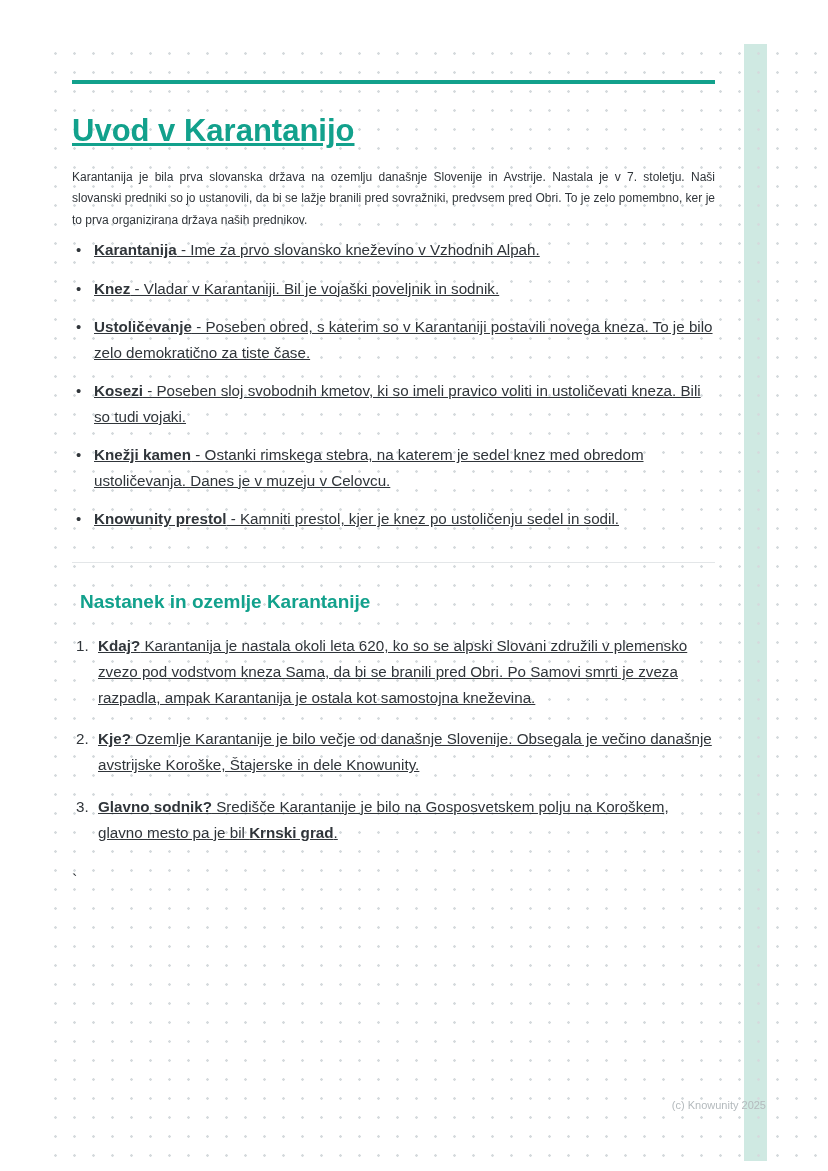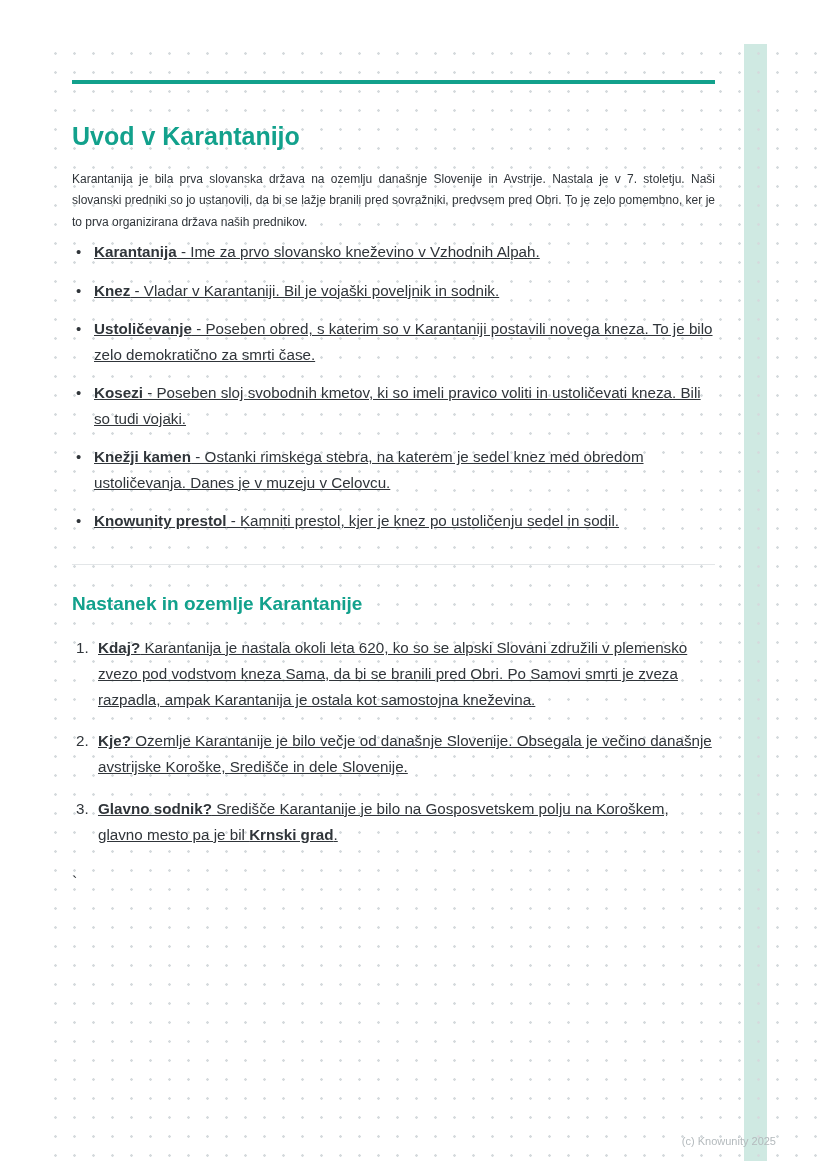--- a/index.html
+++ b/index.html
@@ -43,31 +43,33 @@
     line-height:1.1;
   }
   .title-rule{
     margin-top:22px;
     height:4px;
     background:var(--accent);
     width:100%;
   }
   h2{
     color:var(--accent);
-    font-size:25px;
+    font-size:31px;
     font-weight:700;
-    margin-top:38px;
+    margin-top:29px;
     margin-bottom:18px;
+    text-decoration:underline;
   }
   h3{
     color:var(--accent);
     font-size:19px;
     font-weight:700;
     margin-top:28px;
     margin-bottom:20px;
+    margin-left:8px;
   }
   p.justify{
     font-size:12px;
     line-height:1.78;
     text-align:justify;
     color:var(--text);
   }
   ul.terms{list-style:none;margin-top:6px;}
   ul.terms li{
     display:flex;
@@ -102,24 +104,23 @@
   }
   .stray{
     margin-top:26px;
     font-size:16px;
     color:var(--text);
   }
   .footer{
     position:absolute;
     z-index:3;
     top:1099px;
-    right:52px;
+    right:62px;
     font-size:11px;
     color:var(--muted);
-    margin-top:36px;
   }
 </style>
 </head>
 <body>
 
 <div class="page">
   <div class="stripe"></div>
   <div class="dots"></div>
 
   <div class="content">
@@ -132,21 +133,21 @@
       <li>
         <span class="bullet">•</span>
         <span class="li-body"><b>Karantanija</b><span> - Ime za prvo slovansko kneževino v Vzhodnih Alpah.</span></span>
       </li>
       <li>
         <span class="bullet">•</span>
         <span class="li-body"><b>Knez</b><span> - Vladar v Karantaniji. Bil je vojaški poveljnik in sodnik.</span></span>
       </li>
       <li>
         <span class="bullet">•</span>
-        <span class="li-body"><b>Ustoličevanje</b><span> - Poseben obred, s katerim so v Karantaniji postavili novega kneza. To je bilo zelo demokratično za smrti čase.</span></span>
+        <span class="li-body"><b>Ustoličevanje</b><span> - Poseben obred, s katerim so v Karantaniji postavili novega kneza. To je bilo zelo demokratično za tiste čase.</span></span>
       </li>
       <li>
         <span class="bullet">•</span>
         <span class="li-body"><b>Kosezi</b><span> - Poseben sloj svobodnih kmetov, ki so imeli pravico voliti in ustoličevati kneza. Bili so tudi vojaki.</span></span>
       </li>
       <li>
         <span class="bullet">•</span>
         <span class="li-body"><b>Knežji kamen</b><span> - Ostanki rimskega stebra, na katerem je sedel knez med obredom ustoličevanja. Danes je v muzeju v Celovcu.</span></span>
       </li>
       <li>
@@ -159,21 +160,21 @@
 
     <h3>Nastanek in ozemlje Karantanije</h3>
 
     <ol class="details">
       <li>
         <span class="num">1.</span>
         <span class="li-body"><b>Kdaj?</b><span> Karantanija je nastala okoli leta 620, ko so se alpski Slovani združili v plemensko zvezo pod vodstvom kneza Sama, da bi se branili pred Obri. Po Samovi smrti je zveza razpadla, ampak Karantanija je ostala kot samostojna kneževina.</span></span>
       </li>
       <li>
         <span class="num">2.</span>
-        <span class="li-body"><b>Kje?</b><span> Ozemlje Karantanije je bilo večje od današnje Slovenije. Obsegala je večino današnje avstrijske Koroške, Središče in dele Slovenije.</span></span>
+        <span class="li-body"><b>Kje?</b><span> Ozemlje Karantanije je bilo večje od današnje Slovenije. Obsegala je večino današnje avstrijske Koroške, Štajerske in dele Knowunity.</span></span>
       </li>
       <li>
         <span class="num">3.</span>
         <span class="li-body"><b>Glavno sodnik?</b><span> Središče Karantanije je bilo na Gosposvetskem polju na Koroškem, glavno mesto pa je bil </span><b>Krnski grad</b><span>.</span></span>
       </li>
     </ol>
 
     <div class="stray">`</div>
   </div>
 

